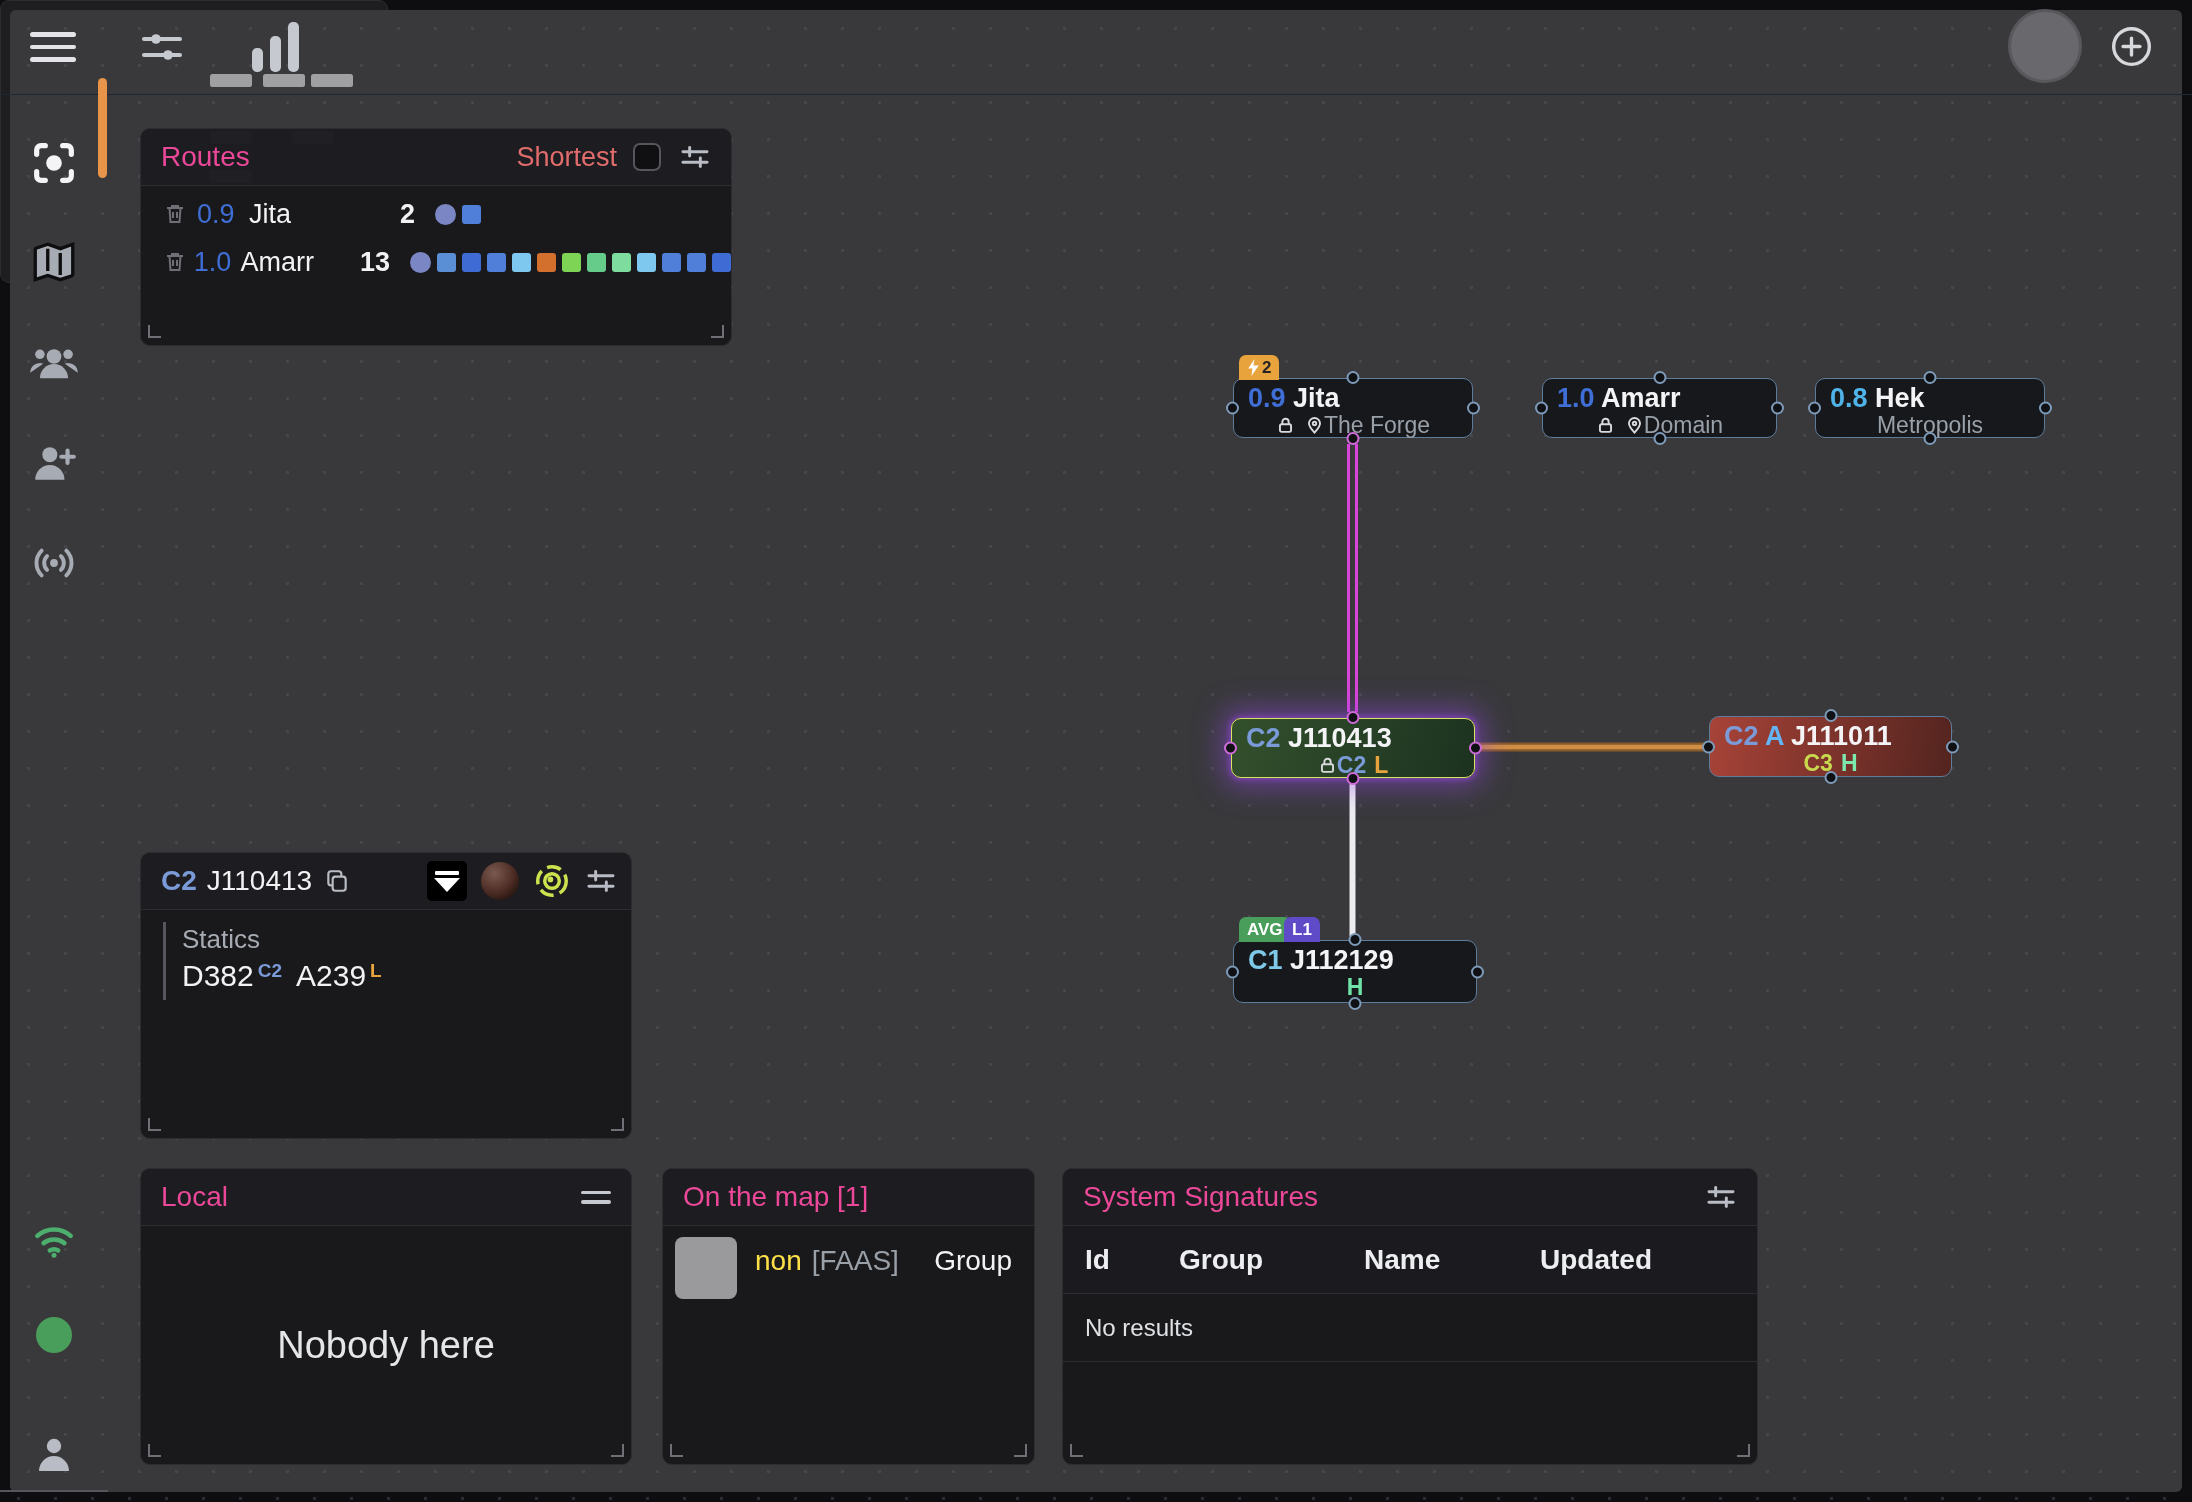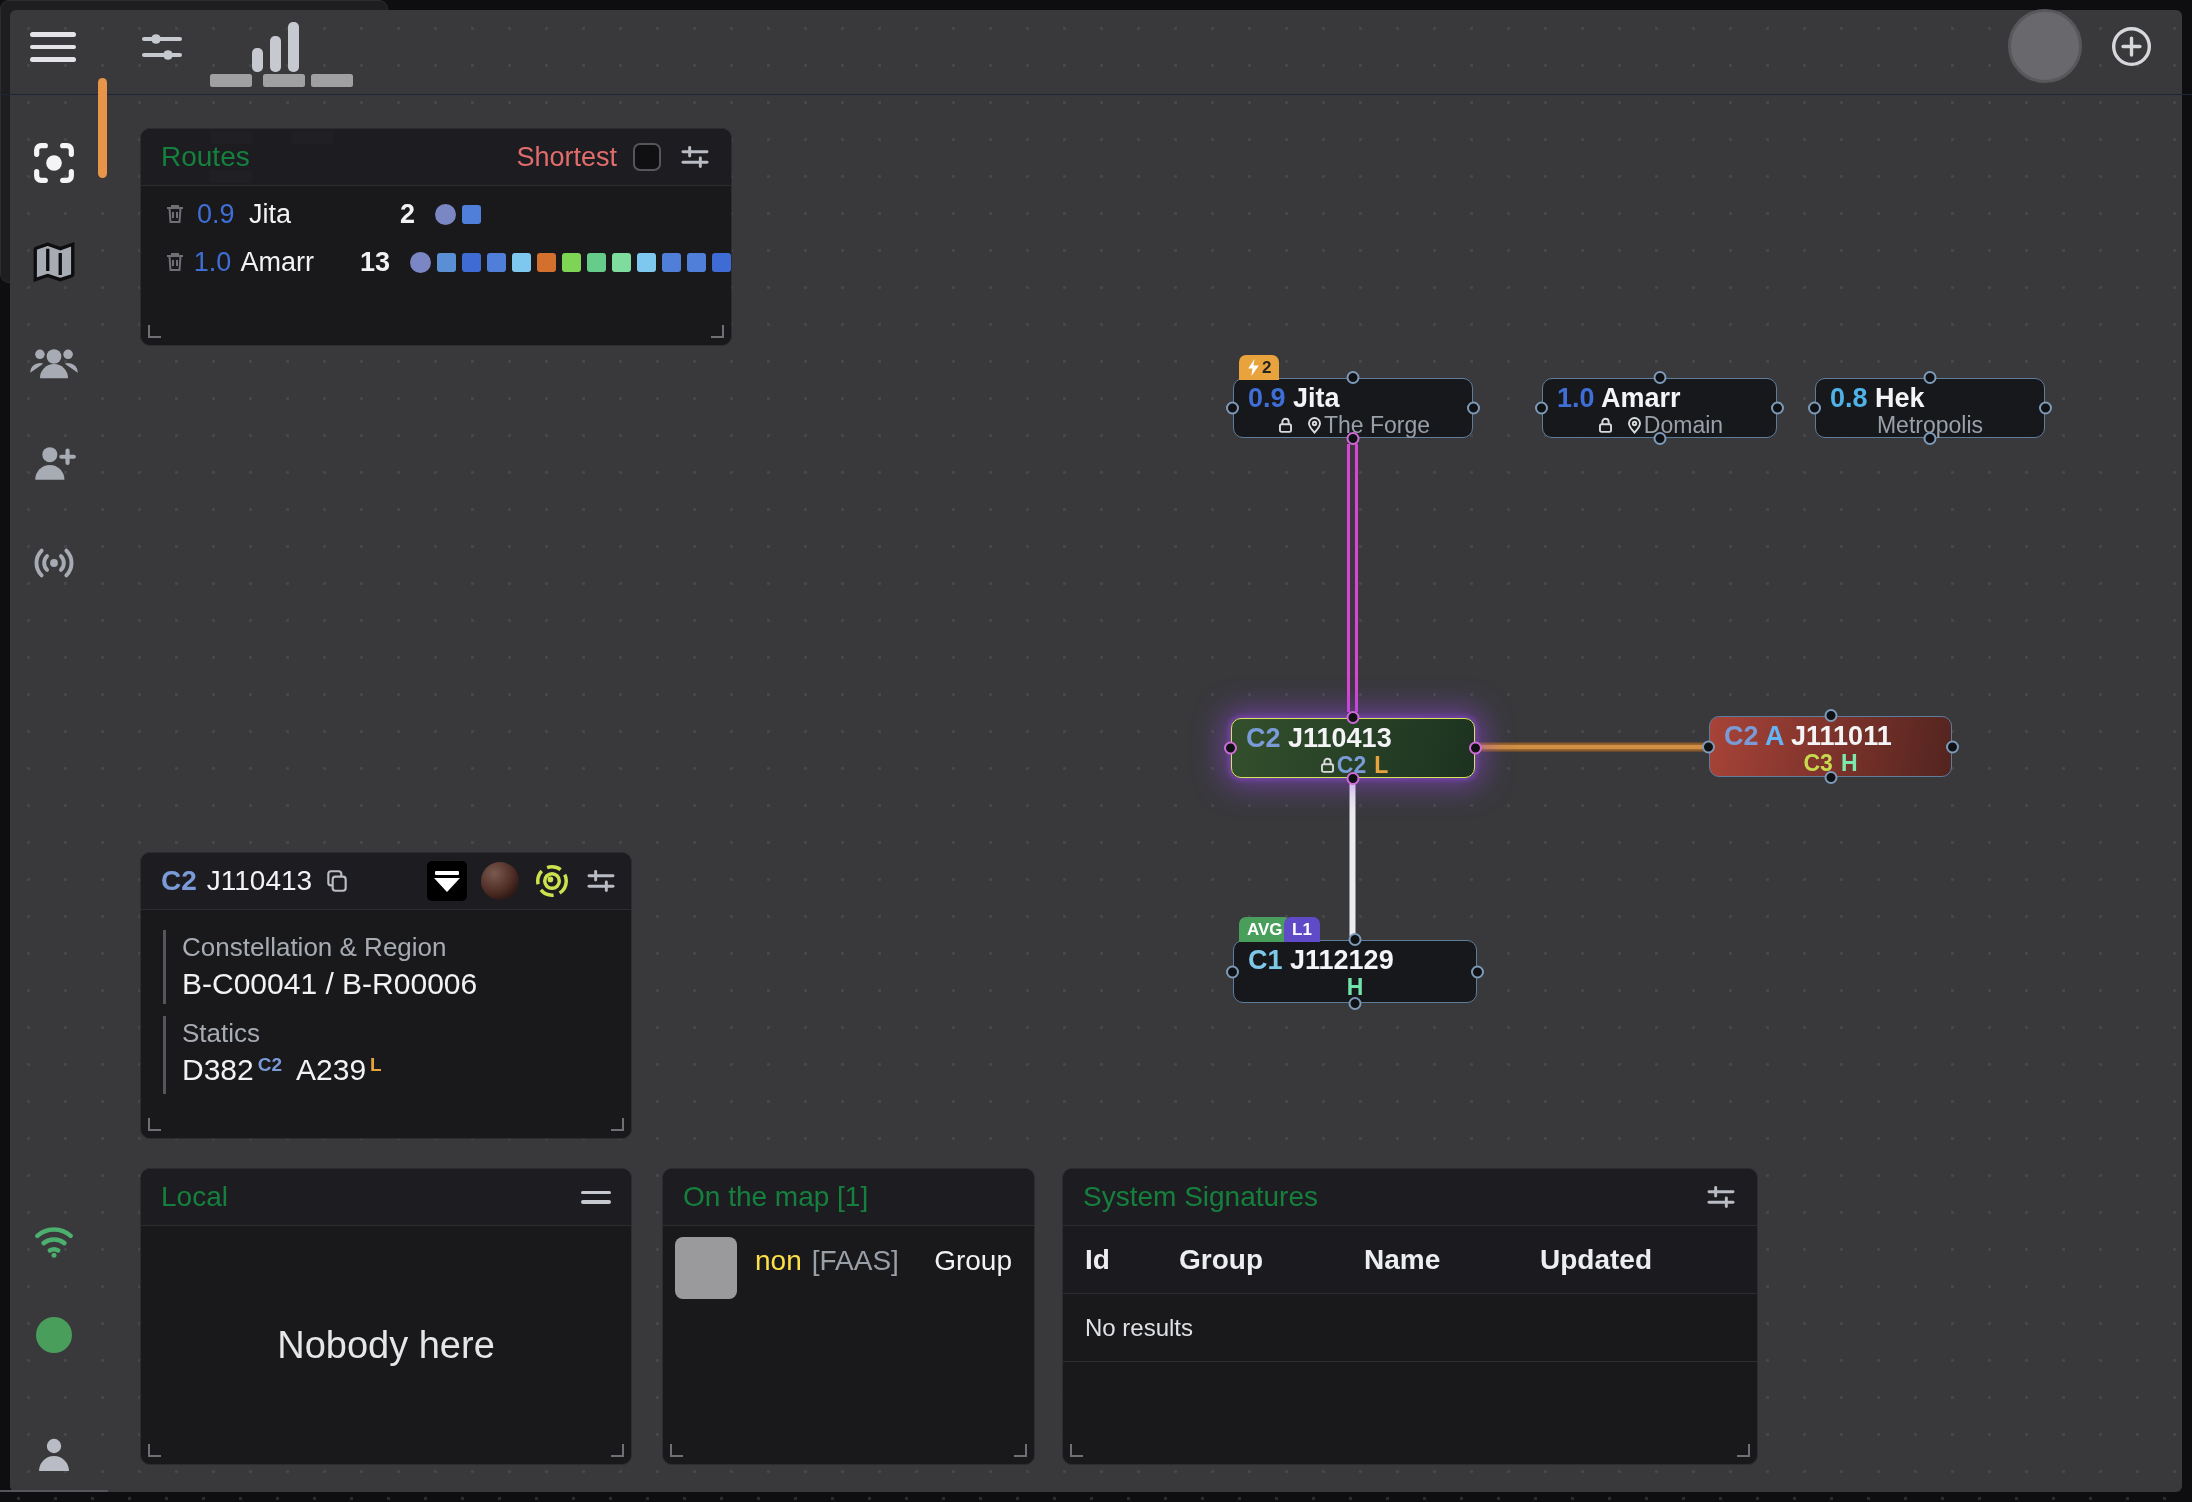--- a/index.html
+++ b/index.html
@@ -24,21 +24,21 @@
   .plus-circ{ position:absolute; right:38px; top:24px; width:45px; height:45px; color:#d6d8dc;}
   
   .sidebar{ position:absolute; left:0; top:95px; bottom:0; width:108px; z-index:40;}
   .side-item{ position:relative; width:108px; height:100px; display:flex; align-items:center; justify-content:center; color:#a7abb3; cursor:pointer;}
   .side-item.active{ color:#f4f4f6;}
   .active-bar{ position:absolute; right:1px; top:-35px; width:9px; height:100px; border-radius:6px; background:#e8954a;}
   .side-divider{ position:absolute; left:0; right:0; top:1395px; height:2px; background:#55555b;}
   
   .panel{ position:absolute; background:rgba(21,21,24,.88); border:1px solid #2c2c31; border-radius:10px; z-index:30;}
   .panel-header{ height:57px; display:flex; align-items:center; padding:0 20px; border-bottom:1px solid #2c2c31; background:rgba(31,31,35,.75); border-radius:10px 10px 0 0;}
-  .panel-title{ font-size:28px; color:#15803d;}
+  .panel-title{ font-size:28px; color:#ec4899;}
   .spacer{ flex:1; }
   .rz{ position:absolute; width:13px; height:13px; border-bottom:2.5px solid #6f6f75; }
   .rz-l{ left:7px; bottom:7px; border-left:2.5px solid #6f6f75;}
   .rz-r{ right:7px; bottom:7px; border-right:2.5px solid #6f6f75;}
   .slider-icon{ color:#b9bcc4; }
   
   #routes{ left:140px; top:128px; width:592px; height:218px;}
   .shortest-label{ font-size:27px; color:#e06c6c; margin-right:16px;}
   .checkbox{ width:28px; height:28px; border:2.5px solid #55555c; border-radius:7px; background:rgba(8,8,10,.6); margin-right:18px;}
   .route-row{ display:flex; align-items:center; height:40px; margin:8px 0 0 22px;}
@@ -428,24 +428,20 @@
     </span>
     <span class="hdr-btn slider-icon">
       <svg width="32" height="32" viewBox="0 0 24 24" fill="none" stroke="currentColor" stroke-width="2.2" stroke-linecap="round">
         <line x1="3" y1="8" x2="21" y2="8"></line>
           <line x1="8" y1="4.8" x2="8" y2="11.2"></line>
         <line x1="3" y1="16" x2="21" y2="16"></line>
           <line x1="16" y1="12.8" x2="16" y2="19.2"></line>
       </svg>
     </span>
   </div>
-  <div class="si-block">
-    <div class="si-label">Constellation &amp; Region</div>
-    <div class="si-value">B-C00041 / B-R00006</div>
-  </div>
   <div class="si-block" style="margin-top:12px">
     <div class="si-label">Statics</div>
     <div class="si-value">
       <span>D382</span><span class="si-sup sup-c2">C2</span><span>A239</span><span class="si-sup sup-l">L</span>
     </div>
   </div>
   <div class="rz rz-l"></div>
   <div class="rz rz-r"></div>
 </div>
 

